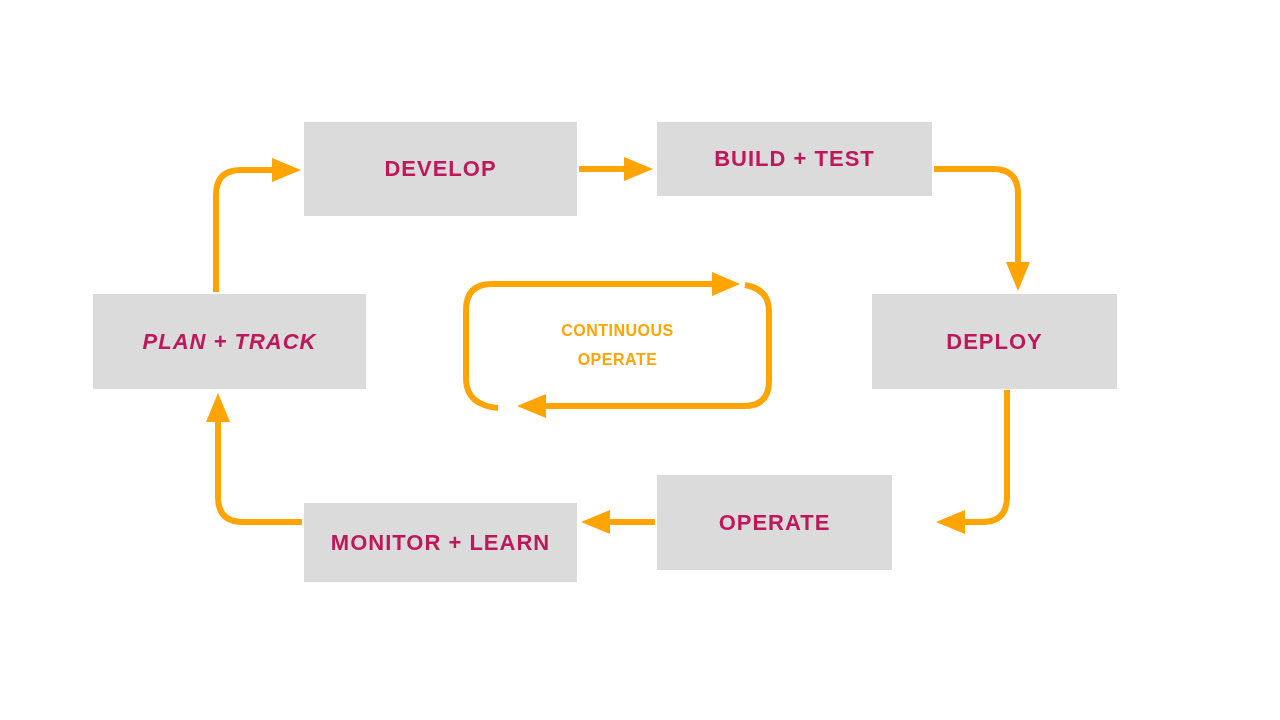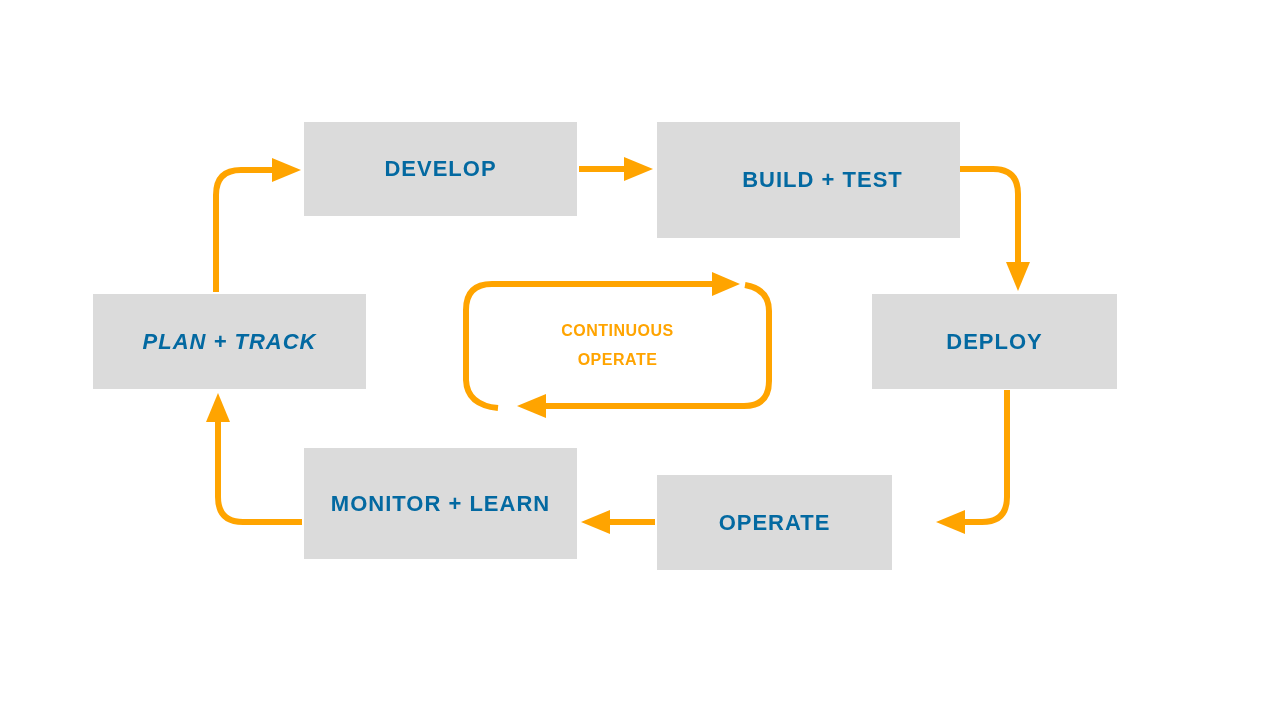--- a/index.html
+++ b/index.html
@@ -30,21 +30,21 @@
   svg .ah {
     fill: #FFA400;
     stroke: none;
   }
   .node {
     position: absolute;
     background: #DBDBDB;
     display: flex;
     align-items: center;
     justify-content: center;
-    color: #0369a1;
+    color: #be185d;
     font-weight: bold;
     font-size: 22px;
     letter-spacing: 1px;
     text-align: center;
     user-select: none;
   }
   .center-label {
     position: absolute;
     left: 466px;
     top: 284px;
@@ -106,33 +106,33 @@
 
       <path class="ln" d="M 745 285 Q 769 289 769 311 L 769 381 Q 769 406 744 406 L 546 406"></path>
       <polygon class="ah" points="546,394 546,418 517,406"></polygon>
     </g>
   </svg>
 
   <div class="node" style="left:304px; top:122px; width:273px; height:94px;">
     <span>DEVELOP</span>
   </div>
 
-  <div class="node" style="left:657px; top:122px; width:275px; height:116px;padding-left:28px;">
+  <div class="node" style="left:657px; top:122px; width:275px; height:74px;">
     <span>BUILD + TEST</span>
   </div>
 
   <div class="node" style="left:872px; top:294px; width:245px; height:95px;">
     <span>DEPLOY</span>
   </div>
 
   <div class="node" style="left:657px; top:475px; width:235px; height:95px;">
     <span>OPERATE</span>
   </div>
 
-  <div class="node" style="left:304px; top:448px; width:273px; height:111px;">
+  <div class="node" style="left:304px; top:503px; width:273px; height:79px;">
     <span>MONITOR + LEARN</span>
   </div>
 
   <div class="node" style="left:93px; top:294px; width:273px; height:95px;font-style:italic;">
     <span>PLAN + TRACK</span>
   </div>
 
   <div class="center-label">
     <span>CONTINUOUS</span>
     <span>OPERATE</span>

